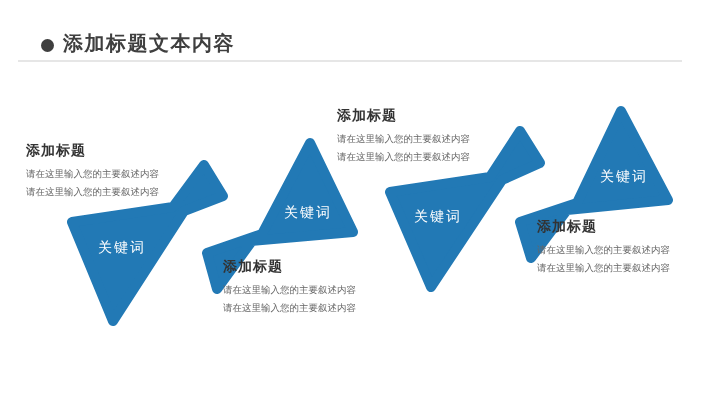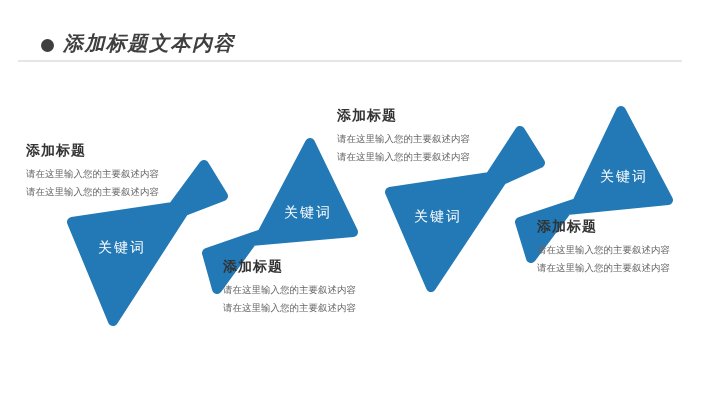--- a/index.html
+++ b/index.html
@@ -11,21 +11,21 @@
     font-family:"Liberation Sans","DejaVu Sans",sans-serif;
   }
   
   .hdr-bullet {
     position:absolute; left:41px; top:39px;
     width:13px; height:13px; border-radius:50%;
     background:var(--header-text,#3f3f3f);
   }
   .hdr-title {
     position:absolute; left:63px; top:30px;
-    font-size:20px; font-weight:bold; font-style:italic;
+    font-size:20px; font-weight:bold; 
     letter-spacing:1.5px; color:var(--header-text,#3f3f3f);
     white-space:nowrap;
   }
   .hdr-divider {
     position:absolute; left:18px; top:60px;
     width:664px; height:2px;
     background:var(--divider,#e6e6e6);
   }
   
   .diagram { position:absolute; left:0; top:0; width:720px; height:405px; }

